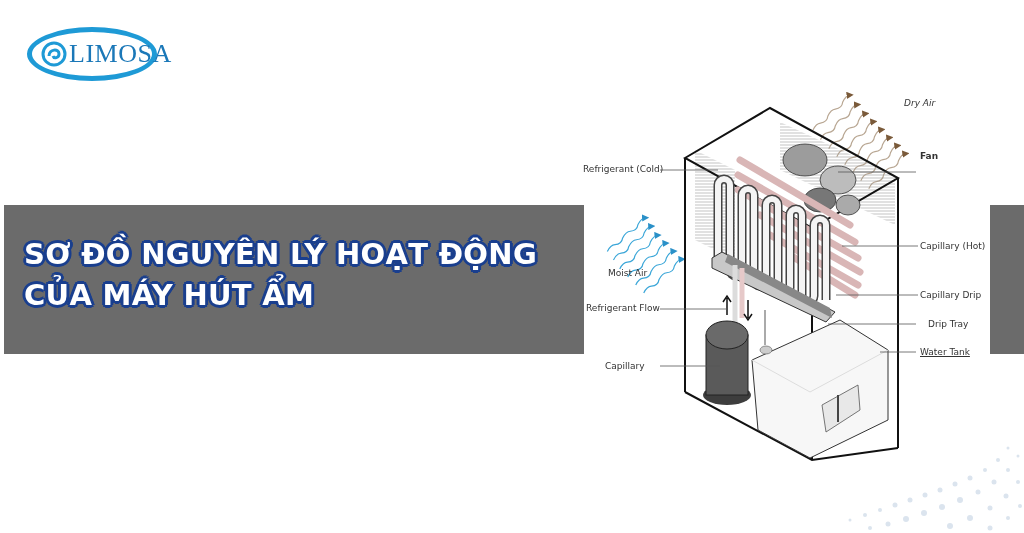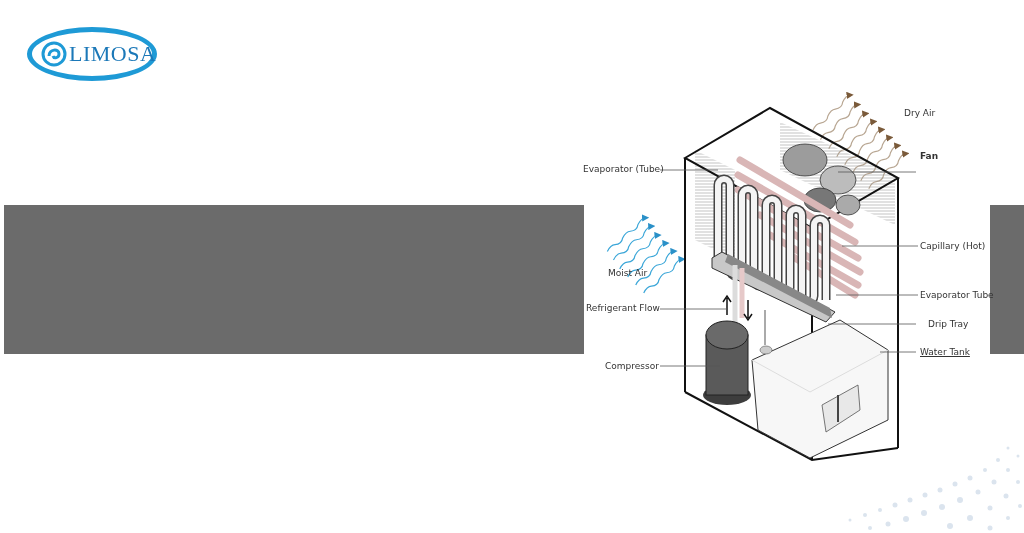--- a/index.html
+++ b/index.html
@@ -1,20 +1,20 @@
 <!DOCTYPE html>
 <html><head>
 <meta charset="utf-8">
 <style>
   html, body { margin:0; padding:0; }
   body { width:1024px; height:533px; position:relative; overflow:hidden; background:#ffffff; font-family:"Liberation Sans", sans-serif; }
   .logo { position:absolute; left:27px; top:27px; width:130px; height:54px; }
   .logo-oval { position:absolute; inset:0; border:5px solid #1e9ad6; border-radius:50%; box-sizing:border-box; }
   .logo-mark { position:absolute; left:14px; top:14px; width:26px; height:26px; }
-  .logo-text { position:absolute; left:42px; top:14px; font-family:"Liberation Serif", serif; font-size:22px; color:#1b78b8; letter-spacing:0.5px; line-height:26px; }
+  .logo-text { position:absolute; left:42px; top:14px; font-family:"Liberation Serif", serif; font-size:26px; color:#1b78b8; letter-spacing:0.5px; line-height:26px; }
 
   .banner { position:absolute; left:4px; top:205px; width:580px; height:149px; background:#6b6b6b; }
   .banner-right { position:absolute; left:990px; top:205px; width:34px; height:149px; background:#6b6b6b; }
   .title { position:absolute; left:24px; top:234px; margin:0; font-family:"DejaVu Sans", sans-serif; font-weight:bold; font-size:29px; line-height:41px; color:#ffffff; letter-spacing:0.3px;
     text-shadow:
       -2px -2px 0 #1a3f8e, 2px -2px 0 #1a3f8e, -2px 2px 0 #1a3f8e, 2px 2px 0 #1a3f8e,
       0 -3px 0 #1a3f8e, 0 3px 0 #1a3f8e, -3px 0 0 #1a3f8e, 3px 0 0 #1a3f8e; }
   .title span { display:block; white-space:nowrap; }
 
   .diagram { position:absolute; left:575px; top:80px; width:449px; height:420px; }
@@ -29,20 +29,22 @@
   <svg class="logo-mark" viewBox="0 0 26 26">
     <circle cx="13" cy="13" r="11" fill="none" stroke="#1e9ad6" stroke-width="3"></circle>
     <path d="M8 15 C8 8, 18 7, 18 13 C18 17, 13 18, 12 15" fill="none" stroke="#1e9ad6" stroke-width="3"></path>
   </svg>
   <div class="logo-text">LIMOSA</div>
 </div>
 
 <div class="banner"></div>
 <div class="banner-right"></div>
 <h1 class="title">
+  <span>SƠ ĐỒ NGUYÊN LÝ HOẠT ĐỘNG</span>
+  <span>CỦA MÁY HÚT ẨM</span>
 </h1>
 
 <svg class="diagram" viewBox="575 80 449 420">
   <defs>
     <pattern id="vents" width="4" height="3" patternUnits="userSpaceOnUse">
       <line x1="0" y1="1" x2="4" y2="1" stroke="#9a9a9a" stroke-width="0.6"></line>
     </pattern>
     <marker id="arrowDry" markerWidth="6" markerHeight="6" refX="3" refY="3" orient="auto">
       <path d="M0,0 L6,3 L0,6 z" fill="#7a5a3a"></path>
     </marker>
@@ -133,30 +135,30 @@
     <line x1="838" y1="172" x2="916" y2="172"></line>
     <line x1="842" y1="246" x2="918" y2="246"></line>
     <line x1="836" y1="295" x2="918" y2="295"></line>
     <line x1="660" y1="309" x2="727" y2="309"></line>
     <line x1="828" y1="324" x2="916" y2="324"></line>
     <line x1="880" y1="352" x2="916" y2="352"></line>
     <line x1="660" y1="366" x2="720" y2="366"></line>
   </g>
 </svg>
 
-<div class="lbl" style="left:904px;top:108px;">Dry Air</div>
-<div class="lbl" style="left:583px;top:164px;">Evaporator (Tube)</div>
+<div class="lbl" style="left:904px;top:98px;font-style:italic;">Dry Air</div>
+<div class="lbl" style="left:583px;top:164px;">Refrigerant (Cold)</div>
 <div class="lbl" style="left:920px;top:151px;font-weight:bold;">Fan</div>
 <div class="lbl" style="left:592px;top:268px;margin-left:16px;">Moist Air</div>
 <div class="lbl" style="left:920px;top:241px;">Capillary (Hot)</div>
-<div class="lbl" style="left:920px;top:290px;">Evaporator Tube</div>
+<div class="lbl" style="left:920px;top:290px;">Capillary Drip</div>
 <div class="lbl" style="left:586px;top:303px;">Refrigerant Flow</div>
 <div class="lbl" style="left:920px;top:319px;margin-left:8px;">Drip Tray</div>
 <div class="lbl" style="left:920px;top:347px;text-decoration:underline;">Water Tank</div>
-<div class="lbl" style="left:605px;top:361px;">Compressor</div>
+<div class="lbl" style="left:605px;top:361px;">Capillary</div>
 
 <svg class="dots" viewBox="0 0 194 113">
   <g fill="#dbe4ee">
     <circle cx="20" cy="100" r="1.5"></circle>
       <circle cx="35" cy="95" r="2"></circle>
       <circle cx="50" cy="90" r="2"></circle>
     <circle cx="65" cy="85" r="2.5"></circle>
       <circle cx="80" cy="80" r="2.5"></circle>
       <circle cx="95" cy="75" r="2.5"></circle>
     <circle cx="110" cy="70" r="2.5"></circle>

